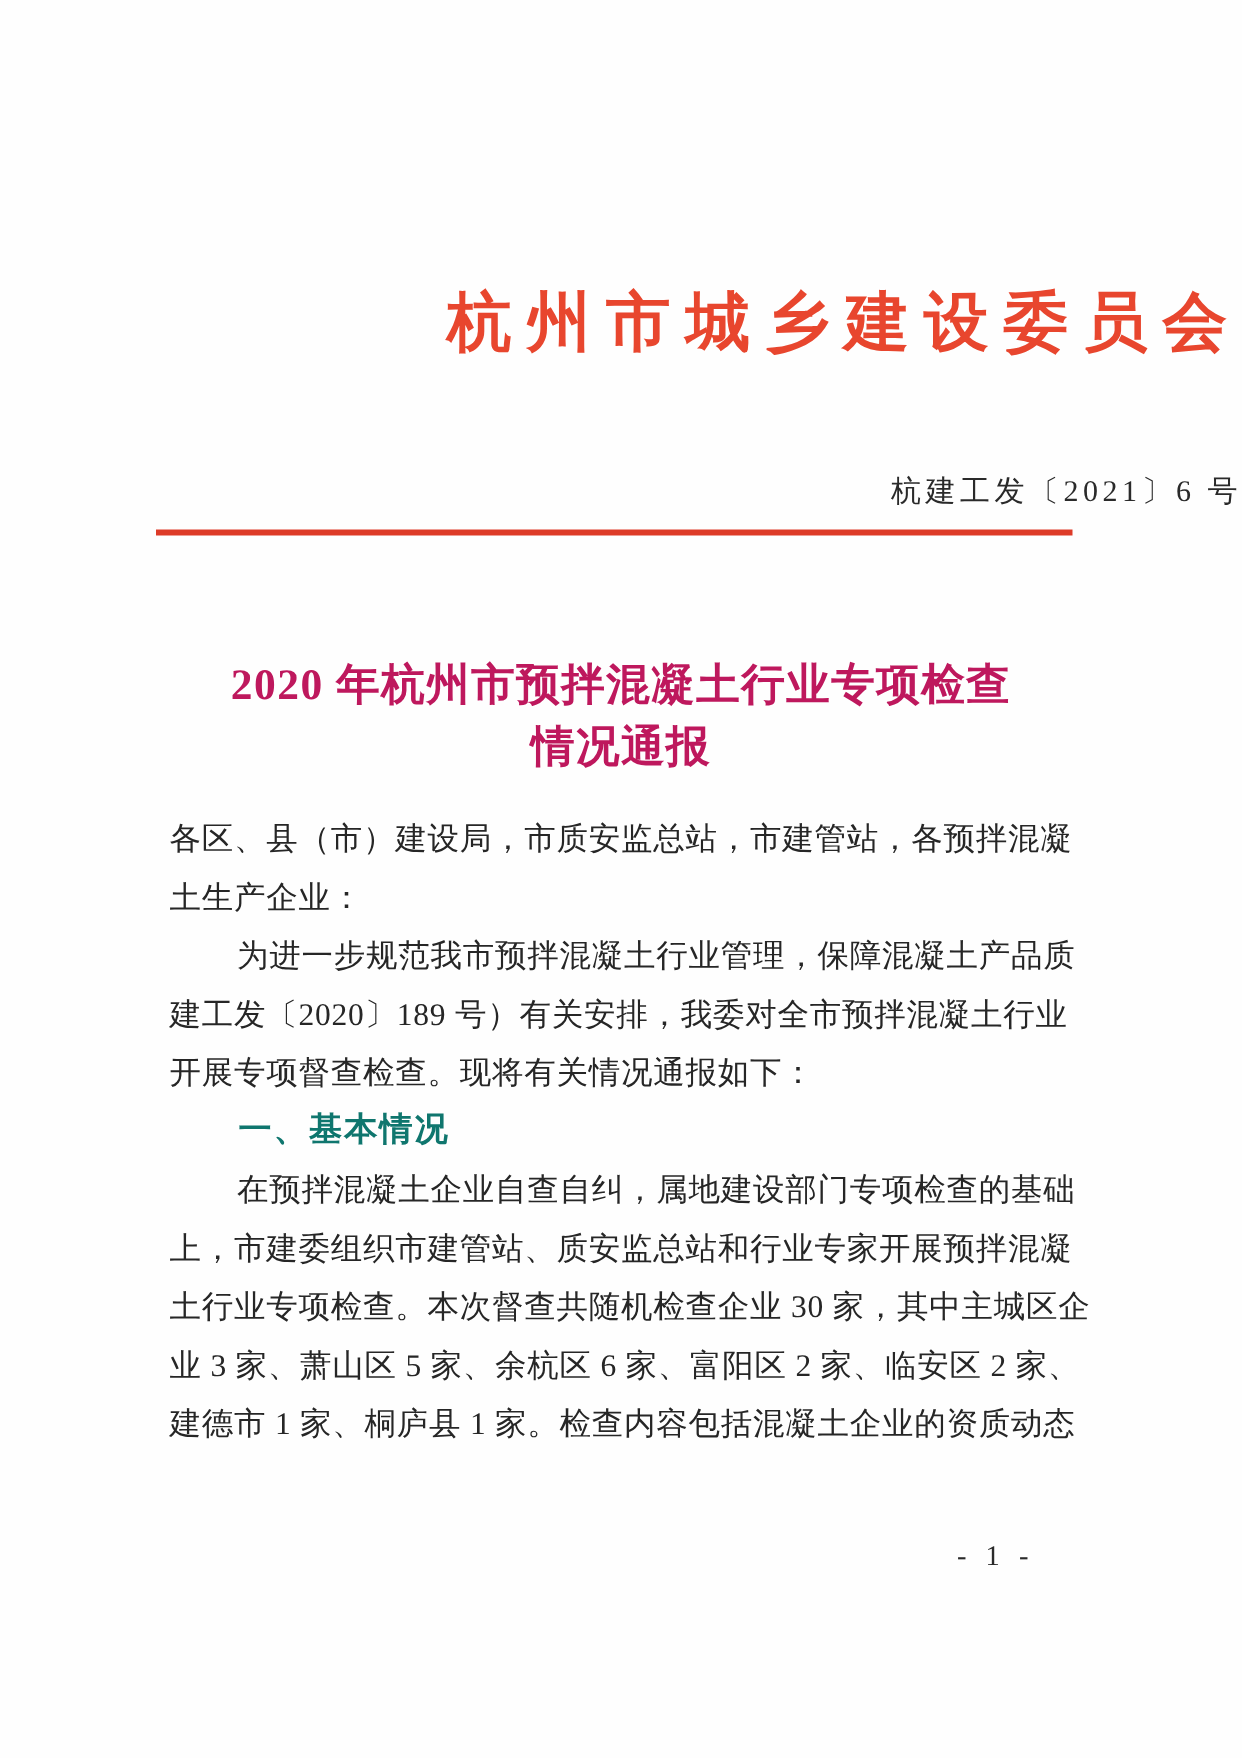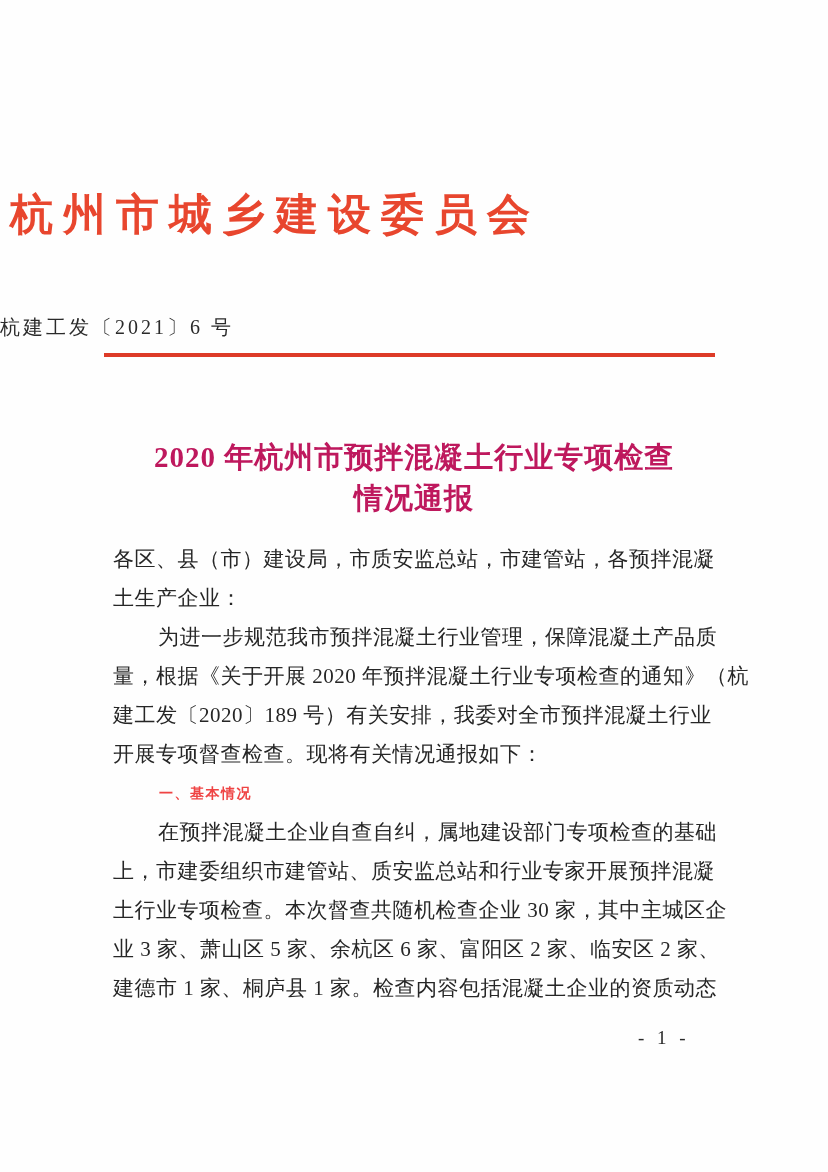--- a/index.html
+++ b/index.html
@@ -15,35 +15,35 @@
     margin: 0 auto;
     background: #fefefe;
     overflow: hidden;
   }
   
   .agency {
     position: absolute;
     top: 186px;
     left: 0;
     width: 100%;
-    text-align: left;
+    text-align: right;
     font-size: 43px;
     font-weight: bold;
     letter-spacing: 10px;
     text-indent: 10px;
     color: #e8462e;
     font-family: "Liberation Serif", "DejaVu Serif", serif;
   }
   
   .docnum {
     position: absolute;
     top: 314px;
     left: 0;
     width: 100%;
-    text-align: left;
+    text-align: right;
     font-size: 20px;
     letter-spacing: 3px;
     color: #2a2a2a;
   }
   
   .redline {
     position: absolute;
     top: 353px;
     left: 104px;
     width: 611px;
@@ -87,24 +87,24 @@
   .para.no-stretch-last .line:last-child {
     text-align-last: left;
   }
   .para.indent-first .line:first-child {
     text-indent: 45px;
   }
   .heading {
     height: 39px;
     line-height: 39px;
     padding-left: 46px;
-    font-size: 14px;
+    font-size: 22px;
     font-weight: bold;
-    color: #ef4444;
-    font-family: Liberation Serif, serif;
+    color: #0f766e;
+    font-family: Liberation Mono, monospace;
     letter-spacing: 1.5px;
   }
   
   .pageno {
     position: absolute;
     top: 1027px;
     left: 638px;
     font-size: 19px;
     letter-spacing: 4px;
     color: #2a2a2a;
@@ -128,21 +128,20 @@
 
   <div class="bodytext">
 
     <div class="para no-stretch-last">
         <div class="line">各区、县（市）建设局，市质安监总站，市建管站，各预拌混凝</div>
         <div class="line">土生产企业：</div>
       </div>
 
     <div class="para indent-first no-stretch-last">
         <div class="line">为进一步规范我市预拌混凝土行业管理，保障混凝土产品质</div>
-        <div class="line">量，根据《关于开展 2020 年预拌混凝土行业专项检查的通知》（杭</div>
         <div class="line">建工发〔2020〕189 号）有关安排，我委对全市预拌混凝土行业</div>
         <div class="line">开展专项督查检查。现将有关情况通报如下：</div>
       </div>
 
     <div class="heading">一、基本情况</div>
 
     <div class="para indent-first">
         <div class="line">在预拌混凝土企业自查自纠，属地建设部门专项检查的基础</div>
         <div class="line">上，市建委组织市建管站、质安监总站和行业专家开展预拌混凝</div>
         <div class="line">土行业专项检查。本次督查共随机检查企业 30 家，其中主城区企</div>

